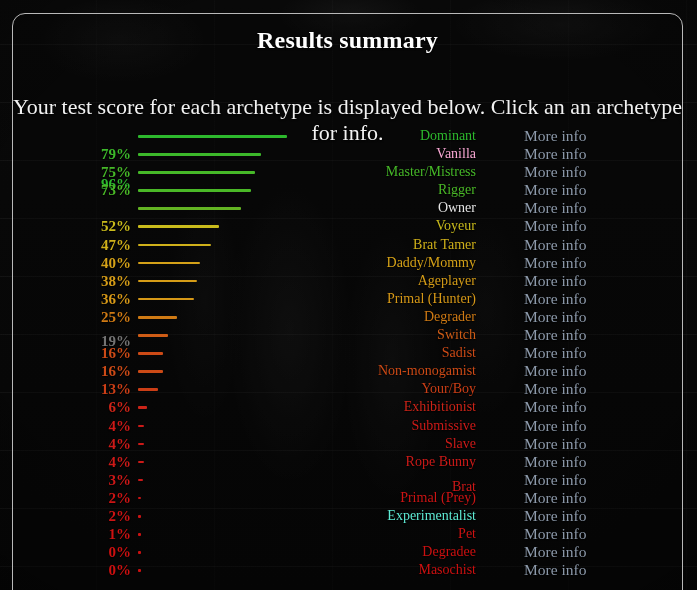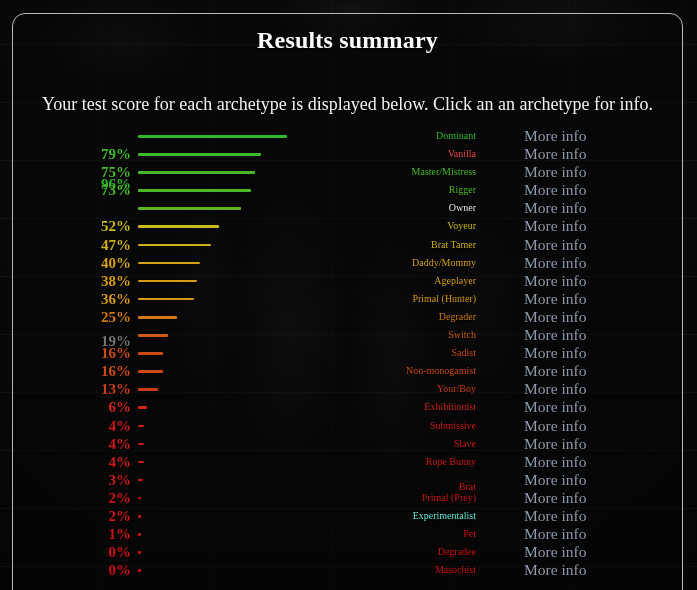--- a/index.html
+++ b/index.html
@@ -69,21 +69,21 @@
     font-size:24px;
     font-weight:bold;
     margin:13px 0 0 0;
     letter-spacing:.2px;
     text-shadow:0 1px 2px rgba(0,0,0,.95);
   }
 
   #panel-subtitle{
     text-align:center;
     color:#f2f2f2;
-    font-size:18px;
+    font-size:22px;
     margin:40px 0 0 0;
     text-shadow:0 1px 2px rgba(0,0,0,.95);
   }
 
   
   #results-list{
     position:absolute;
     left:0;right:0;
     top:113px;
   }
@@ -110,21 +110,21 @@
   .bar-fill{
     position:absolute;
     left:0;top:8px;
     height:2.6px;
     border-radius:1px;
   }
   .archetype-label{
     position:absolute;
     left:180px;width:283px;
     text-align:right;
-    font-size:10px;
+    font-size:14px;
     text-shadow:0 1px 1px rgba(0,0,0,.9);
     cursor:pointer;
   }
   .more-info{
     position:absolute;
     left:511px;width:120px;
     text-align:left;
     font-size:15.5px;
     color:#8d9aab;
     text-decoration:none;
@@ -151,21 +151,21 @@
           <div class="bar-fill" style="width: 149.1px; background: rgb(45, 184, 45);"></div>
         </div>
         <a class="archetype-label" style="color: rgb(45, 184, 45);">Dominant</a>
         <a class="more-info">More info</a>
       </div>
       <div class="result-row">
         <span class="score-pct" style="color: rgb(60, 184, 42);">79%</span>
         <div class="bar-track">
           <div class="bar-fill" style="width: 122.7px; background: rgb(60, 184, 42);"></div>
         </div>
-        <a class="archetype-label" style="color: #ef4444;">Vanilla</a>
+        <a class="archetype-label" style="color: #f9a8d4;">Vanilla</a>
         <a class="more-info">More info</a>
       </div>
       <div class="result-row">
         <span class="score-pct" style="color: rgb(70, 184, 40);">75%</span>
         <div class="bar-track">
           <div class="bar-fill" style="width: 116.5px; background: rgb(70, 184, 40);"></div>
         </div>
         <a class="archetype-label" style="color: rgb(70, 184, 40);">Master/Mistress</a>
         <a class="more-info">More info</a>
       </div>

